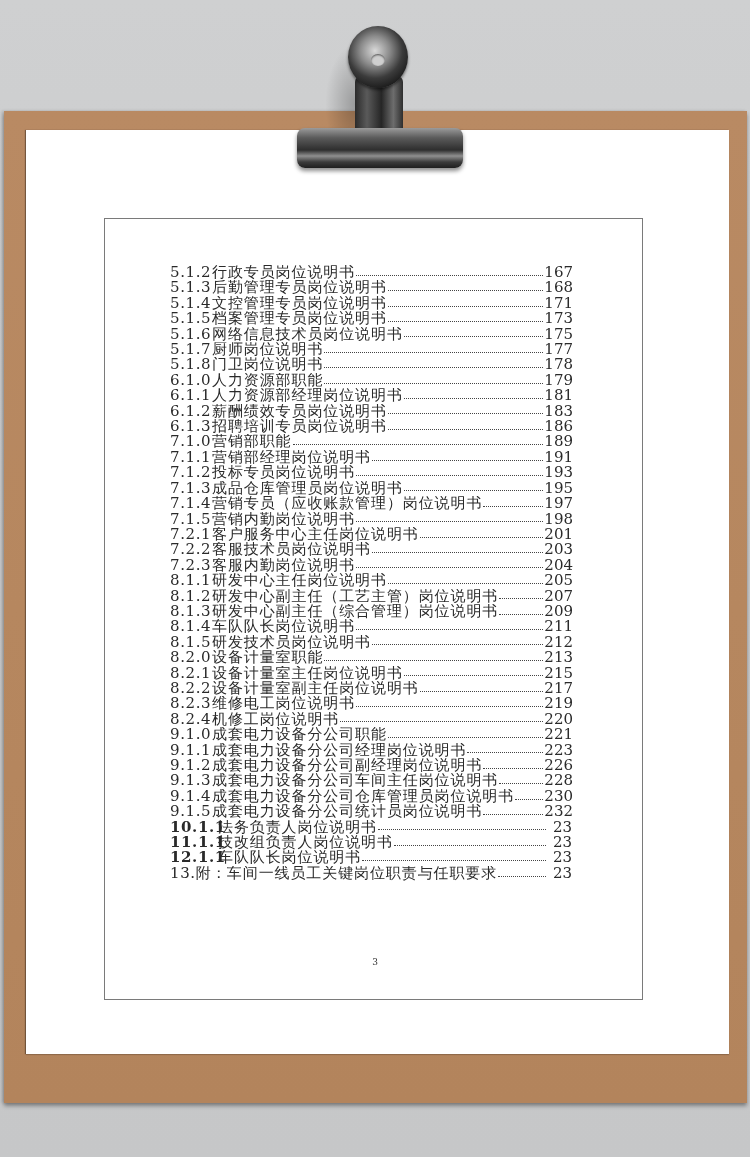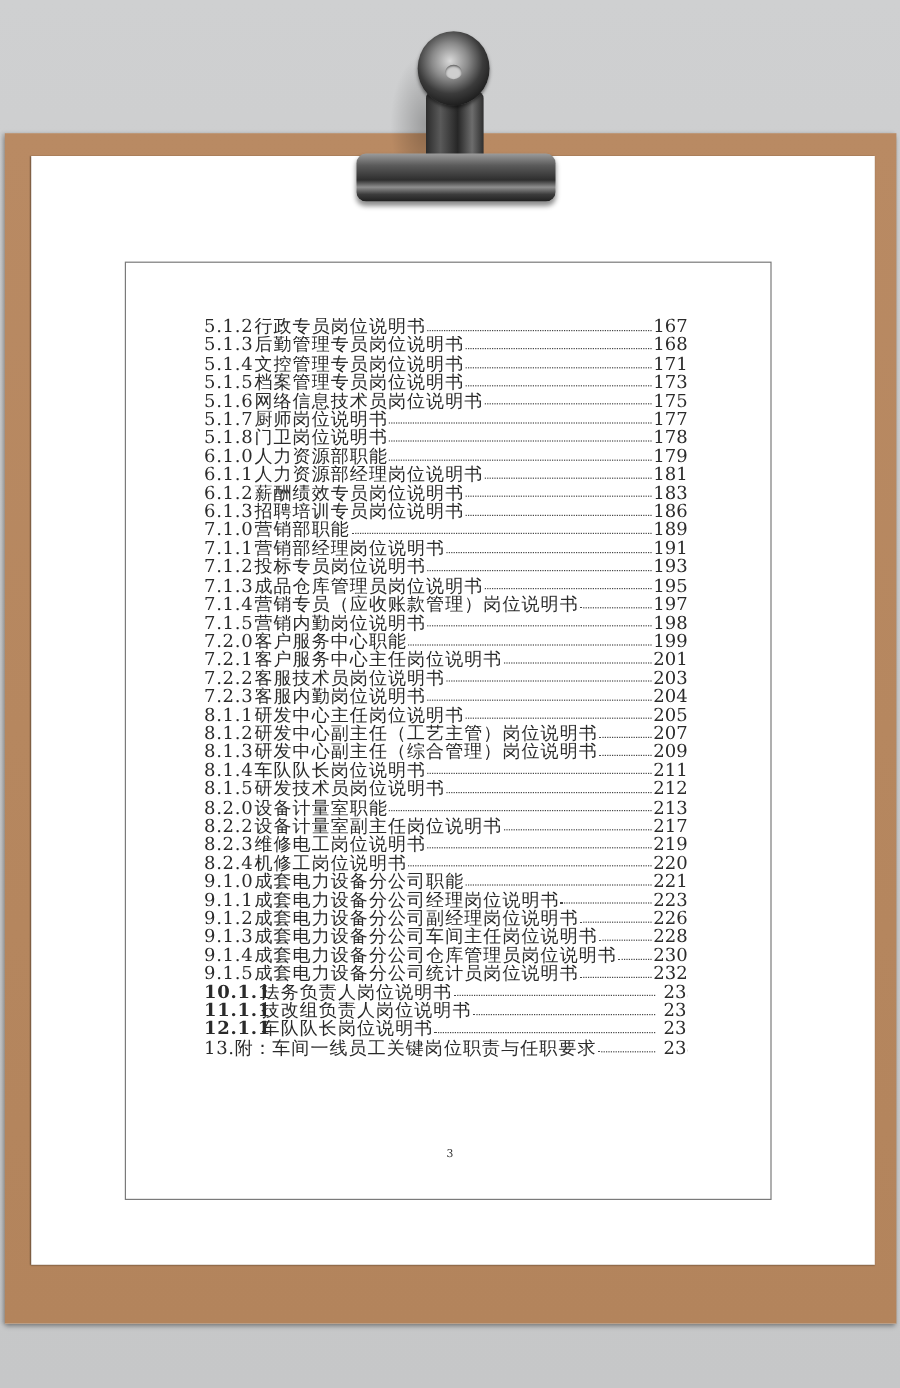--- a/index.html
+++ b/index.html
@@ -183,26 +183,20 @@
         <span class="toc-leader"></span>
         <span class="toc-page">197</span>
       </div>
       <div class="toc-row">
         <span class="toc-num">7.1.5</span>
         <span class="toc-title">营销内勤岗位说明书</span>
         <span class="toc-leader"></span>
         <span class="toc-page">198</span>
       </div>
       <div class="toc-row">
-        <span class="toc-num">7.2.0</span>
-        <span class="toc-title">客户服务中心职能</span>
-        <span class="toc-leader"></span>
-        <span class="toc-page">199</span>
-      </div>
-      <div class="toc-row">
         <span class="toc-num">7.2.1</span>
         <span class="toc-title">客户服务中心主任岗位说明书</span>
         <span class="toc-leader"></span>
         <span class="toc-page">201</span>
       </div>
       <div class="toc-row">
         <span class="toc-num">7.2.2</span>
         <span class="toc-title">客服技术员岗位说明书</span>
         <span class="toc-leader"></span>
         <span class="toc-page">203</span>
@@ -243,20 +237,26 @@
         <span class="toc-leader"></span>
         <span class="toc-page">212</span>
       </div>
       <div class="toc-row">
         <span class="toc-num">8.2.0</span>
         <span class="toc-title">设备计量室职能</span>
         <span class="toc-leader"></span>
         <span class="toc-page">213</span>
       </div>
       <div class="toc-row">
+        <span class="toc-num">8.2.1</span>
+        <span class="toc-title">设备计量室主任岗位说明书</span>
+        <span class="toc-leader"></span>
+        <span class="toc-page">215</span>
+      </div>
+      <div class="toc-row">
         <span class="toc-num">8.2.2</span>
         <span class="toc-title">设备计量室副主任岗位说明书</span>
         <span class="toc-leader"></span>
         <span class="toc-page">217</span>
       </div>
       <div class="toc-row">
         <span class="toc-num">8.2.3</span>
         <span class="toc-title">维修电工岗位说明书</span>
         <span class="toc-leader"></span>
         <span class="toc-page">219</span>

